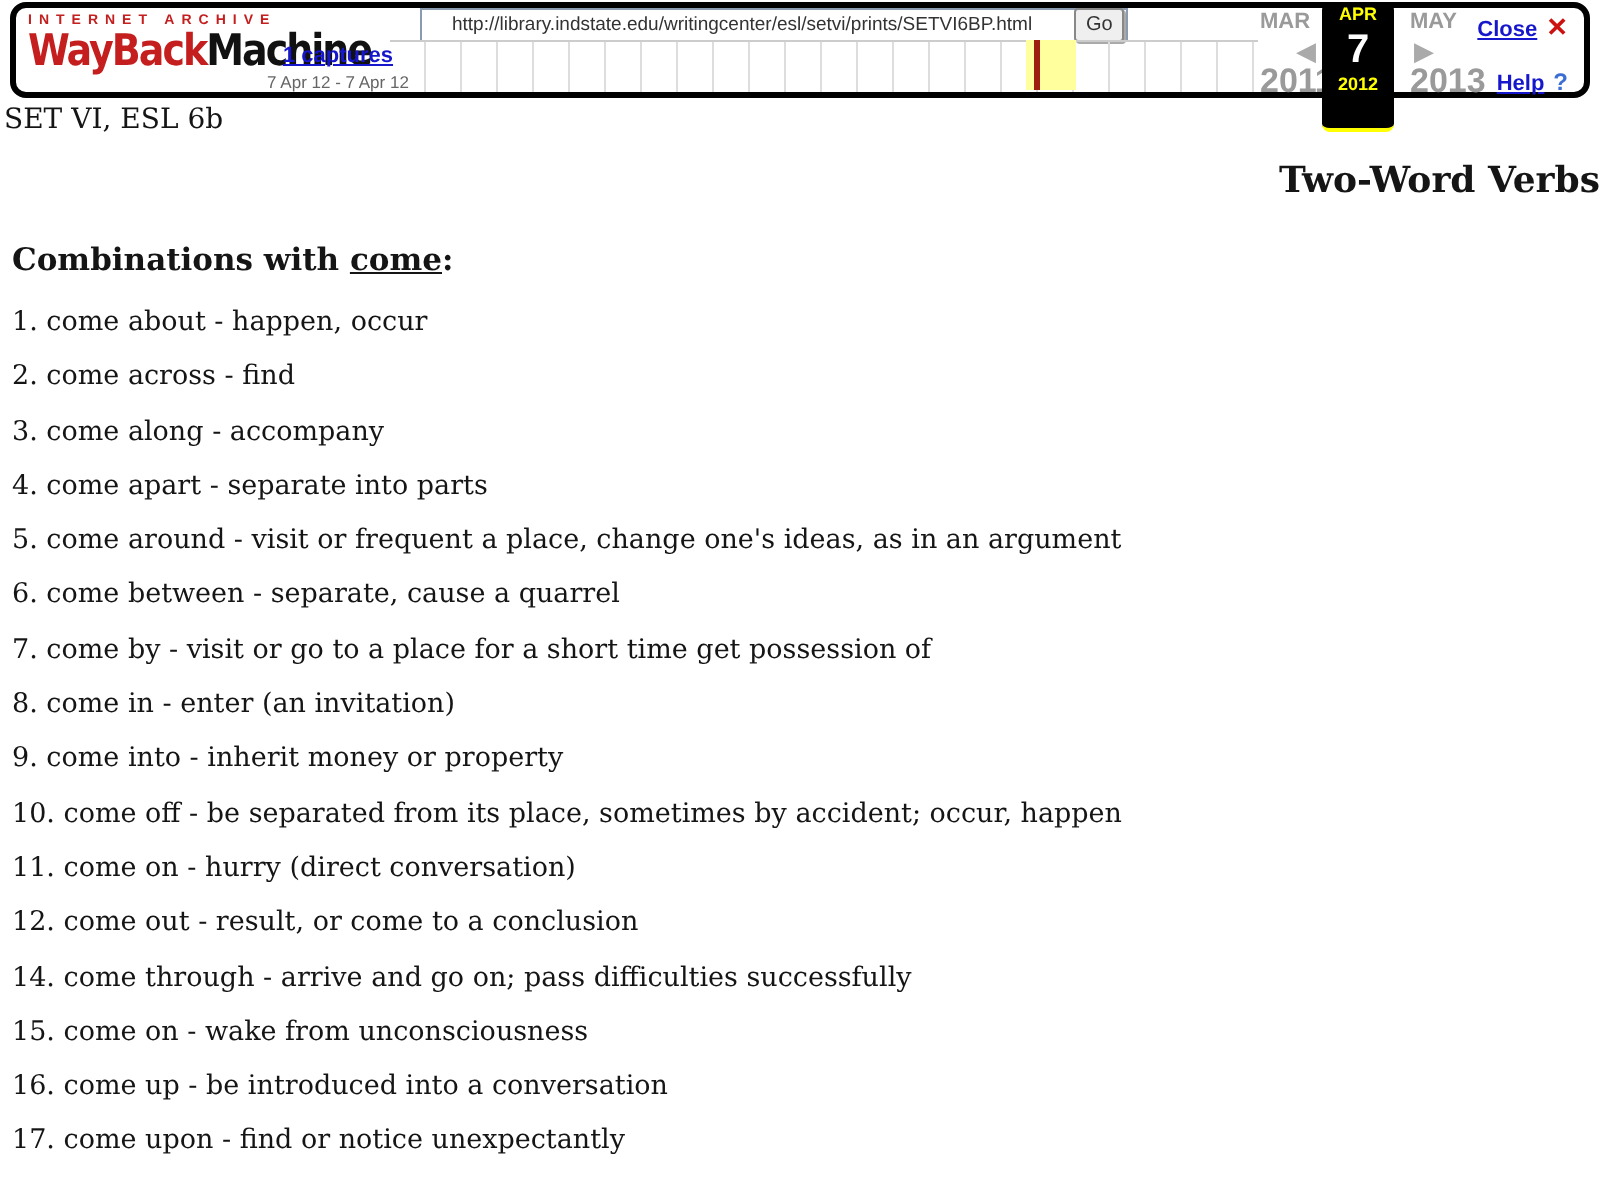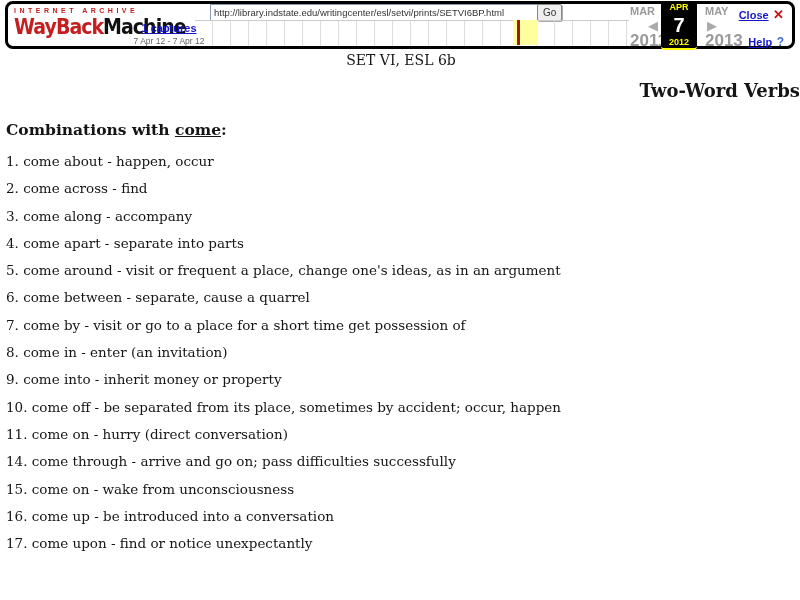--- a/index.html
+++ b/index.html
@@ -37,21 +37,21 @@
   .wb-captures { left: 122px; top: 18px; width: 78px; text-align: center; }
   .wb-captures-link {
     font-size: 11px; font-weight: bold; color: #1616cc;
     text-decoration: underline; cursor: pointer;
   }
   .wb-captures-range { font-size: 8.5px; color: #666; margin-top: 2px; }
 
   .wb-url {
     left: 202px; top: 0px; width: 322px; height: 13px;
     font-size: 9.5px; color: #333; border: 1px solid #8a9ab0;
-    padding: 1px 3px; font-family: "Liberation Sans", sans-serif;
+    padding: 1px 15px; font-family: "Liberation Sans", sans-serif;
   }
   .wb-go {
     left: 529px; top: 0px; height: 17px; padding: 0 5px;
     font-size: 10px; color: #333;
     background: #efefef; border: 1px solid #888;
     border-radius: 2px; box-shadow: 1px 1px 0 #aaa;
     cursor: pointer; font-family: "Liberation Sans", sans-serif;
   }
 
   .wb-timeline {
@@ -79,21 +79,21 @@
 
   .wb-prev-mon  { left: 622px; top: 1px; }
   .wb-prev-arr  { left: 640px; top: 15px; }
   .wb-prev-yr   { left: 622px; top: 27px; }
 
   .wb-datebox {
     left: 653px; top: -3px; width: 36px; height: 44px;
     background: #000; border-radius: 4px;
     border-bottom: 2px solid #ffff00;
     display: flex; flex-direction: column; align-items: center;
-    justify-content: space-between; padding: 2px 0 1px 0;
+    justify-content: space-between; padding: 2px 0 17px 0;
   }
   .wb-datebox .m { font-size: 9px; font-weight: bold; color: #ffff00; line-height: 9px; }
   .wb-datebox .d { font-size: 20px; font-weight: bold; color: #fff; line-height: 20px; }
   .wb-datebox .y { font-size: 9px; font-weight: bold; color: #ffff00; line-height: 9px; }
 
   .wb-next-mon  { left: 697px; top: 1px; }
   .wb-next-arr  { left: 699px; top: 15px; }
   .wb-next-yr   { left: 697px; top: 27px; }
 
   .wb-close { right: 8px; top: 1px; text-align: right; white-space: nowrap; }
@@ -104,21 +104,21 @@
   }
   .wb-x { font-size: 13px; font-weight: bold; color: #cc1111; cursor: pointer; }
   .wb-q { font-size: 12px; font-weight: bold; color: #3b6fd4; cursor: pointer; }
 
   
   #doc {
     position: absolute; left: 0; top: 51px; width: 800px;
     font-family: "DejaVu Serif", "Liberation Serif", serif;
     color: #151515;
   }
-  .doc-header { margin: 1px 0 0 2px; font-size: 14px; line-height: 16px; text-align: center; }
+  .doc-header { margin: 1px 0 0 2px; font-size: 14px; line-height: 16px; }
   .doc-title {
     margin: 13px 0 0 0; text-align: right;
     font-size: 18px; font-weight: bold; line-height: 19px;
   }
   .doc-subtitle {
     margin: 21px 0 0 6px; font-size: 15.5px; font-weight: bold; line-height: 17px;
   }
   .doc-subtitle .uw { text-decoration: underline; text-align: right; }
   .doc-list { margin-top: 15px; }
   .doc-list p {
@@ -176,18 +176,19 @@
     <p>2. come across - find</p>
     <p>3. come along - accompany</p>
     <p>4. come apart - separate into parts</p>
     <p>5. come around - visit or frequent a place, change one's ideas, as in an argument</p>
     <p>6. come between - separate, cause a quarrel</p>
     <p>7. come by - visit or go to a place for a short time get possession of</p>
     <p>8. come in - enter (an invitation)</p>
     <p>9. come into - inherit money or property</p>
     <p>10. come off - be separated from its place, sometimes by accident; occur, happen</p>
     <p>11. come on - hurry (direct conversation)</p>
+    <p>12. come out - result, or come to a conclusion</p>
     <p>14. come through - arrive and go on; pass difficulties successfully</p>
     <p>15. come on - wake from unconsciousness</p>
     <p>16. come up - be introduced into a conversation</p>
     <p>17. come upon - find or notice unexpectantly</p>
   </div>
 </div>
 
 </body></html>

